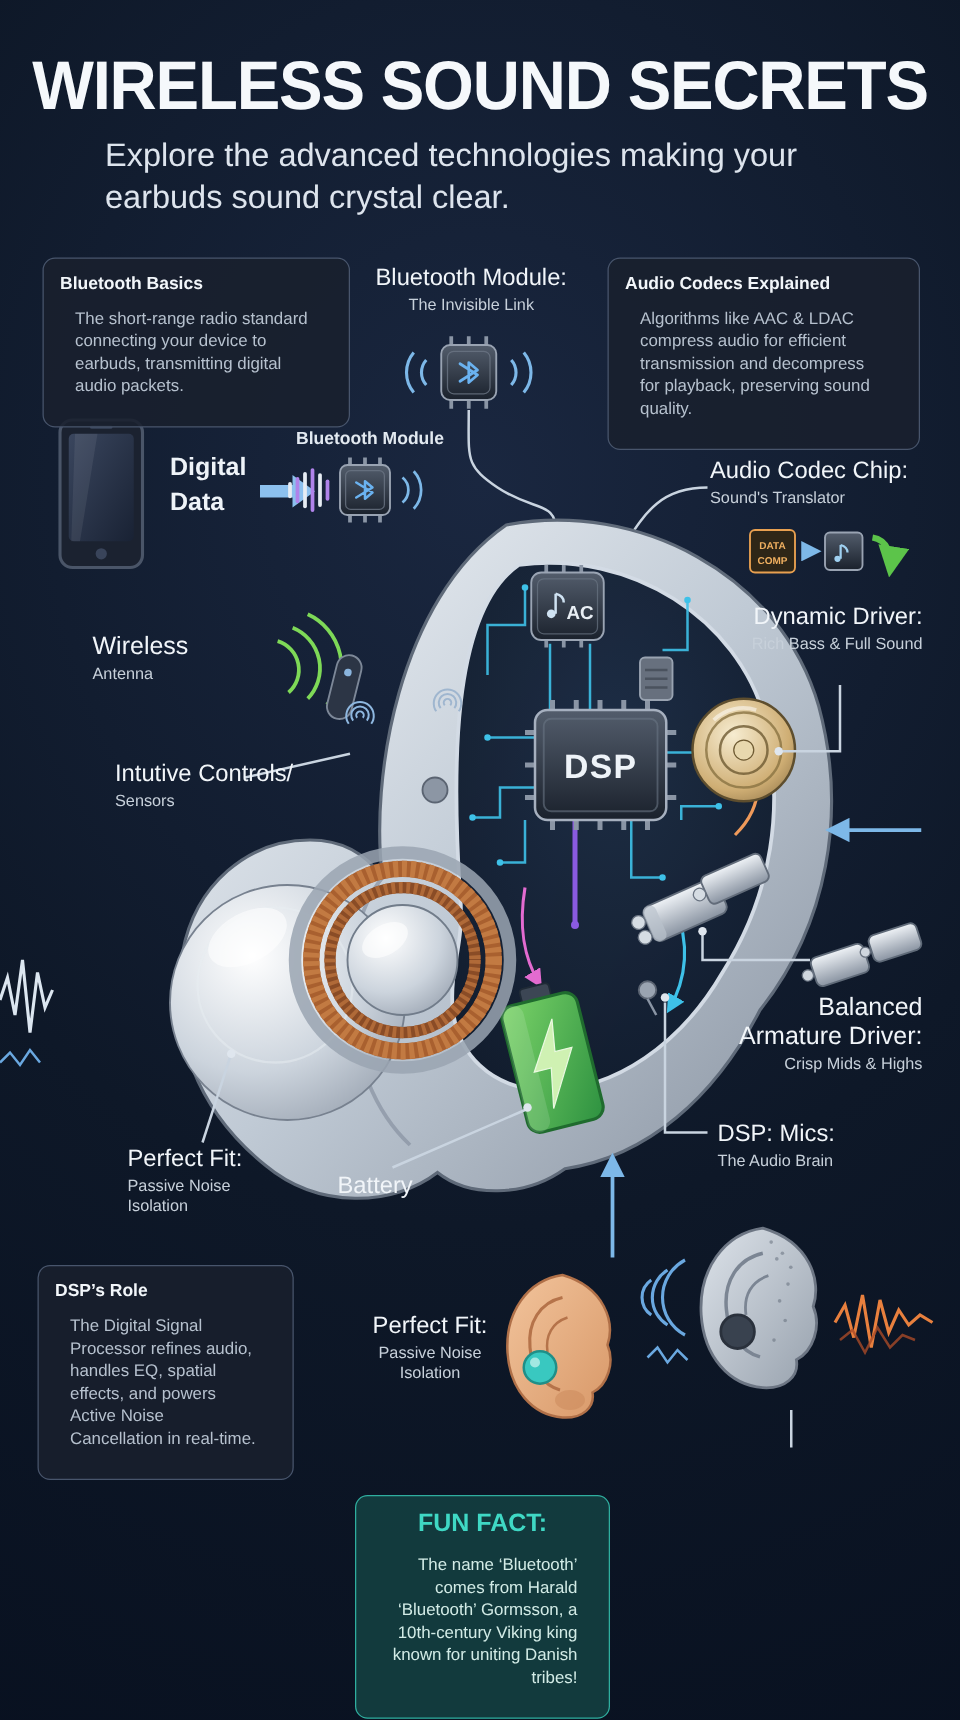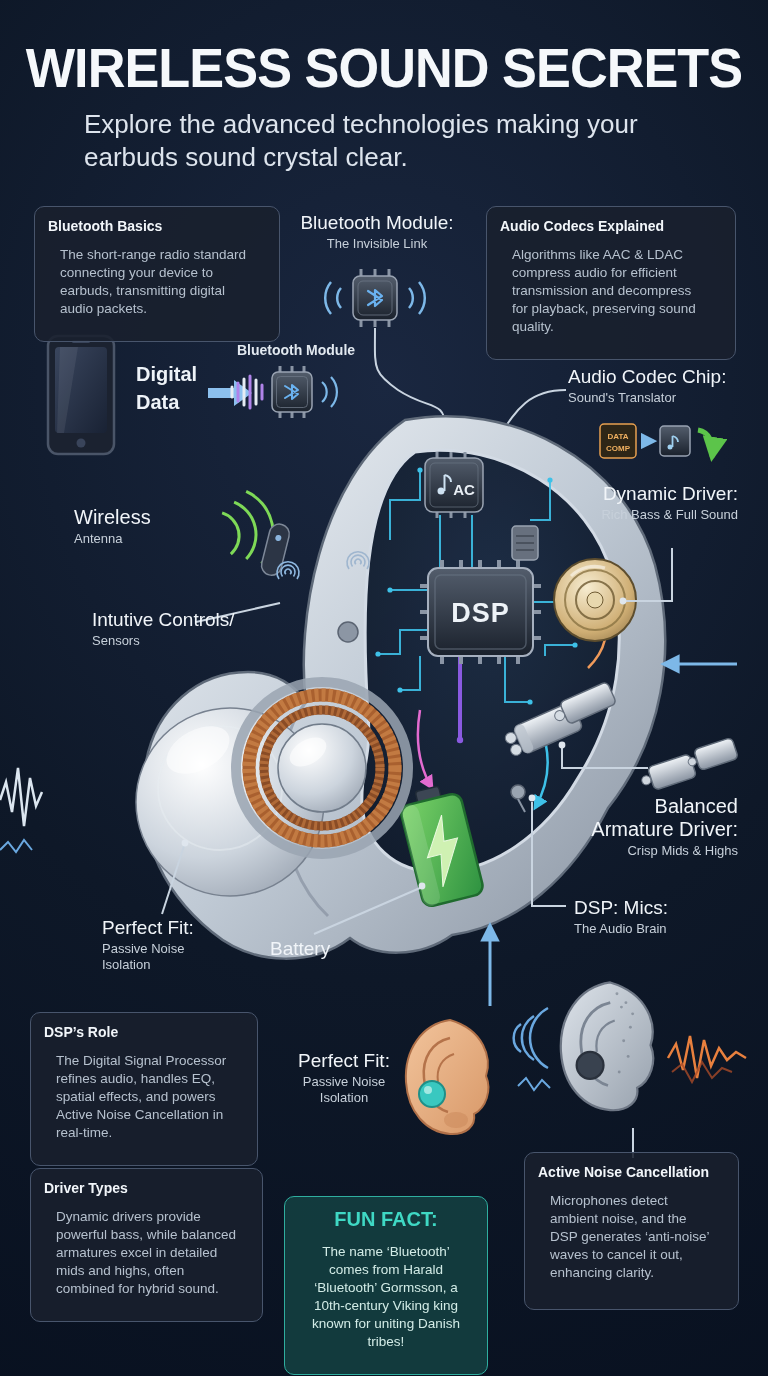--- a/index.html
+++ b/index.html
@@ -13,27 +13,27 @@
     color:#f5f8fb;letter-spacing:-1px;transform:scaleX(.95);}
   .subtitle{top:108px;left:84px;width:600px;font-size:26px;font-weight:400;
     color:#dde4ed;line-height:1.26;}
   
   .card{position:absolute;z-index:2;background:rgba(25,32,45,.88);border:1px solid #48556c;
     border-radius:10px;padding:11px 13px;box-sizing:border-box;}
   .card .ct{font-size:14px;font-weight:700;color:#f2f6fa;margin:0 0 5px 0;line-height:1.15;}
   .card .cb{font-size:13.5px;color:#b6c1ce;line-height:1.33;margin:12px;}
   #card-bt-basics{top:206px;left:34px;width:246px;min-height:118px;}
   #card-codecs{top:206px;left:486px;width:250px;min-height:124px;}
-  #card-dsp-role{top:1012px;left:30px;width:228px;min-height:129px;}
+  #card-dsp-role{top:1012px;left:30px;width:205px;min-height:129px;}
   #card-driver-types{top:1168px;left:30px;width:233px;min-height:142px;}
   #card-anc{top:1152px;left:524px;width:215px;min-height:158px;}
   #card-fun-fact{top:1196px;left:284px;width:204px;min-height:144px;text-align:center;
     background:rgba(20,62,64,.92);border:1.5px solid #2fae9f;}
   #card-fun-fact .ct{color:#3fd8c4;font-size:20px;}
-  #card-fun-fact .cb{color:#d2ebe6;}
+  #card-fun-fact .cb{color:#d2ebe6;text-align:right;}
   
   .co-t{font-weight:400;font-size:19px;color:#f1f5f9;line-height:1.15;}
   .co-s{font-size:13px;color:#c7d0da;line-height:1.22;margin-top:2px;}
   #co-bt-top{top:212px;left:282px;width:190px;text-align:center;}
   #lbl-digital{top:360px;left:136px;width:76px;font-size:20px;font-weight:700;color:#eef3f8;line-height:1.4;}
   #lbl-btmod{top:342px;left:226px;width:140px;text-align:center;font-size:14px;font-weight:600;color:#e2e9f0;}
   #co-codec{top:366px;left:568px;width:172px;}
   #co-dyn{top:483px;left:560px;width:178px;text-align:right;}
   #co-wireless{top:506px;left:74px;width:104px;}
   #co-wireless .co-t{font-size:20px;}
@@ -462,26 +462,18 @@
 </div>
 <div class="txt" id="co-pfit2">
   <div class="co-t">Perfect Fit:</div>
   <div class="co-s">Passive Noise Isolation</div>
 </div>
 
 <div class="card" id="card-dsp-role">
   <div class="ct">DSP’s Role</div>
   <p class="cb">The Digital Signal Processor refines audio, handles EQ, spatial effects, and powers Active Noise Cancellation in real-time.</p>
 </div>
-<div class="card" id="card-driver-types">
-  <div class="ct">Driver Types</div>
-  <p class="cb">Dynamic drivers provide powerful bass, while balanced armatures excel in detailed mids and highs, often combined for hybrid sound.</p>
-</div>
 <div class="card" id="card-fun-fact">
   <div class="ct">FUN FACT:</div>
   <p class="cb">The name ‘Bluetooth’ comes from Harald ‘Bluetooth’ Gormsson, a 10th-century Viking king known for uniting Danish tribes!</p>
 </div>
-<div class="card" id="card-anc">
-  <div class="ct">Active Noise Cancellation</div>
-  <p class="cb">Microphones detect ambient noise, and the DSP generates ‘anti-noise’ waves to cancel it out, enhancing clarity.</p>
-</div>
 
 </div>
 
 </body></html>

